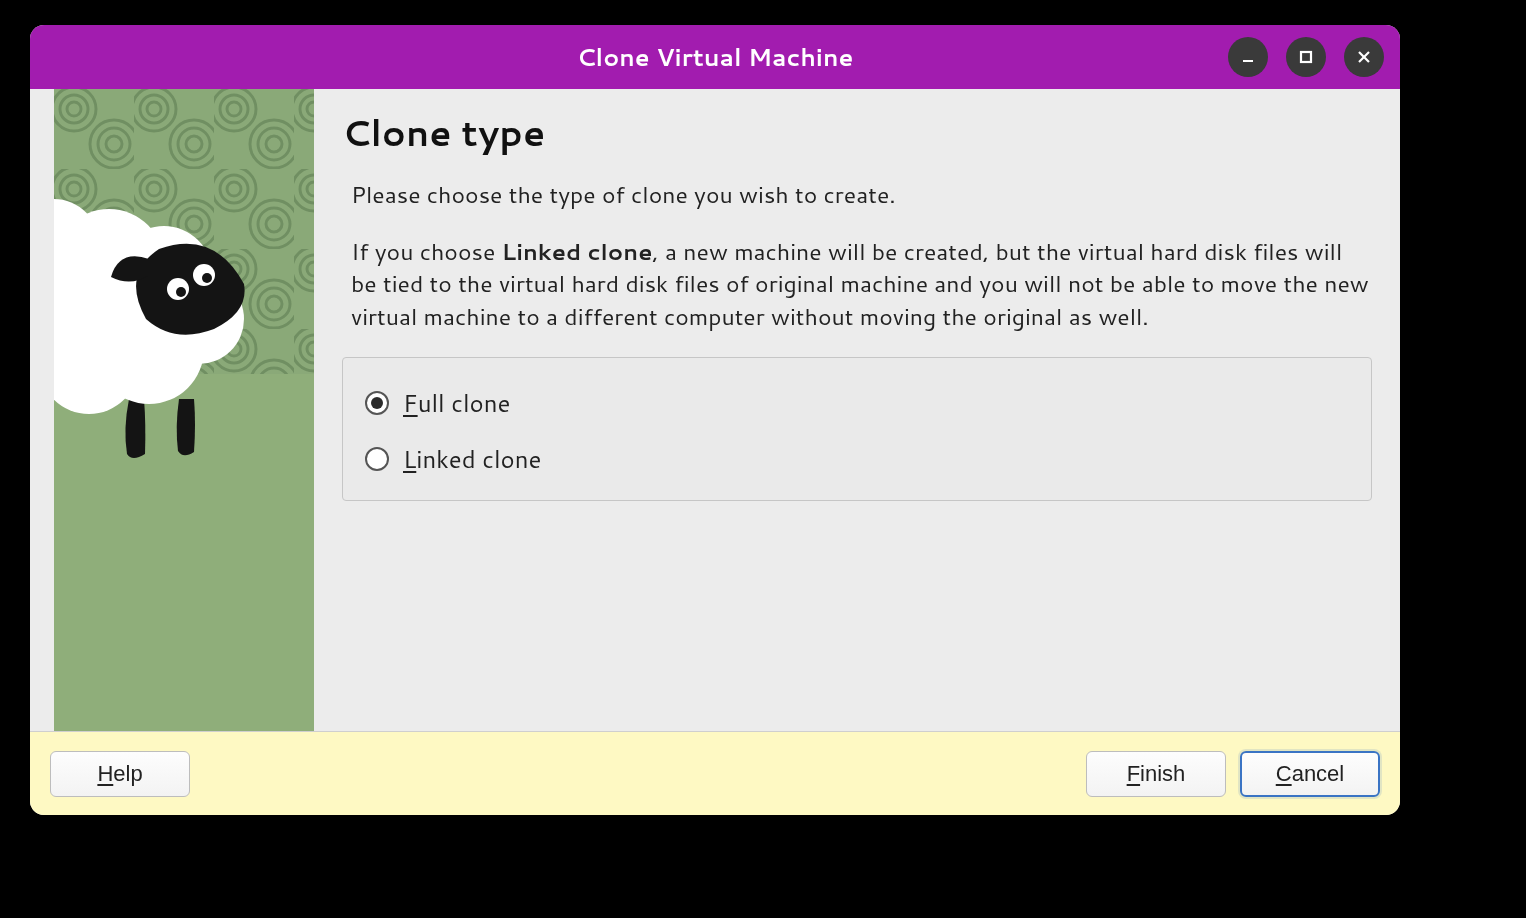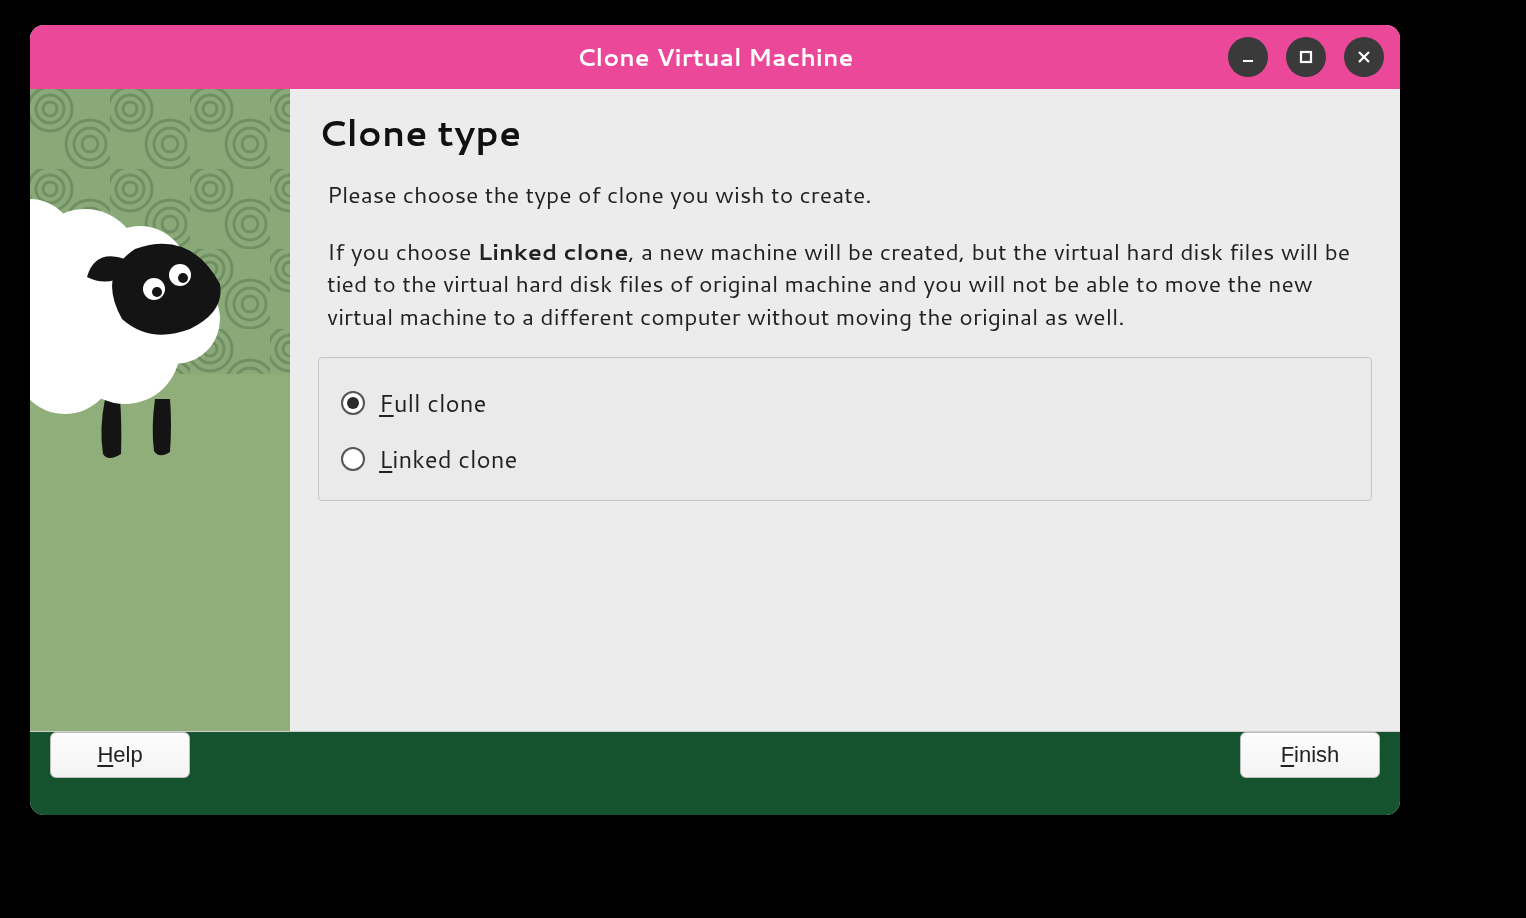--- a/index.html
+++ b/index.html
@@ -13,21 +13,21 @@
     position: absolute;
     left: 30px; top: 25px;
     width: 1370px; height: 790px;
     background: #e9e9e9;
     border-radius: 14px;
     overflow: hidden;
     box-shadow: 0 6px 40px rgba(0,0,0,0.6);
   }
   .titlebar {
     height: 64px;
-    background: #ec4899;
+    background: #a21caf;
     display: flex;
     align-items: center;
     justify-content: center;
     position: relative;
   }
   .titlebar .title {
     color: #fff;
     font-weight: 700;
     font-size: 24px;
   }
@@ -48,20 +48,21 @@
     color: #fff;
     cursor: pointer;
   }
   .wc-btn svg { stroke: #fff; fill: none; stroke-width: 2.2; }
 
   .body {
     position: absolute;
     left: 0; right: 0; top: 64px; bottom: 84px;
     display: flex;
     background: #ececec;
+    padding-left: 24px;
   }
   .sidebar-art {
     width: 260px;
     position: relative;
     overflow: hidden;
   }
   .content {
     flex: 1;
     padding: 18px 28px 18px 28px;
     color: #222;
@@ -105,24 +106,24 @@
     width: 12px; height: 12px;
     background: #2b2b2b;
     border-radius: 50%;
   }
   .mnemonic { text-decoration: underline; text-underline-offset: 3px; }
 
   .footer {
     position: absolute;
     left: 0; right: 0; bottom: 0;
     height: 84px;
-    background: #14532d;
+    background: #fef9c3;
     border-top: 1px solid #cfcfcf;
     display: flex;
-    align-items: flex-start;
+    align-items: center;
     padding: 0 20px;
   }
   .footer-spacer { flex: 1; }
   .btn {
     min-width: 140px;
     height: 46px;
     padding: 0 28px;
     background: linear-gradient(#fdfdfd, #f3f3f3);
     border: 1px solid #bdbdbd;
     border-radius: 6px;
@@ -239,15 +240,18 @@
   </div>
 
   <div class="footer">
     <button class="btn help">
       <span><span class="mnemonic">H</span><span>elp</span></span>
     </button>
     <div class="footer-spacer"></div>
     <button class="btn">
       <span><span class="mnemonic">F</span><span>inish</span></span>
     </button>
+    <button class="btn primary">
+      <span><span class="mnemonic">C</span><span>ancel</span></span>
+    </button>
   </div>
 
 </div>
 
 </body></html>

